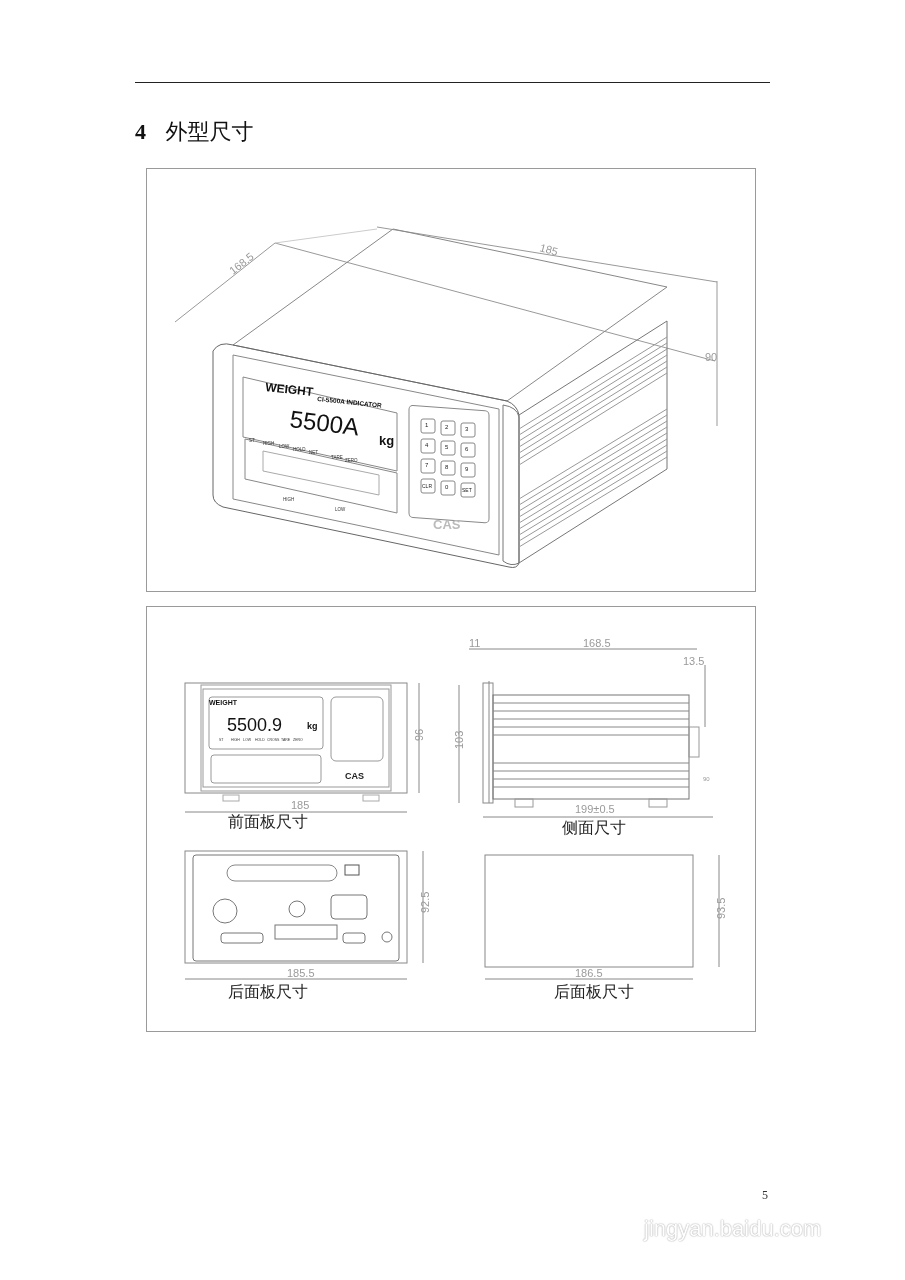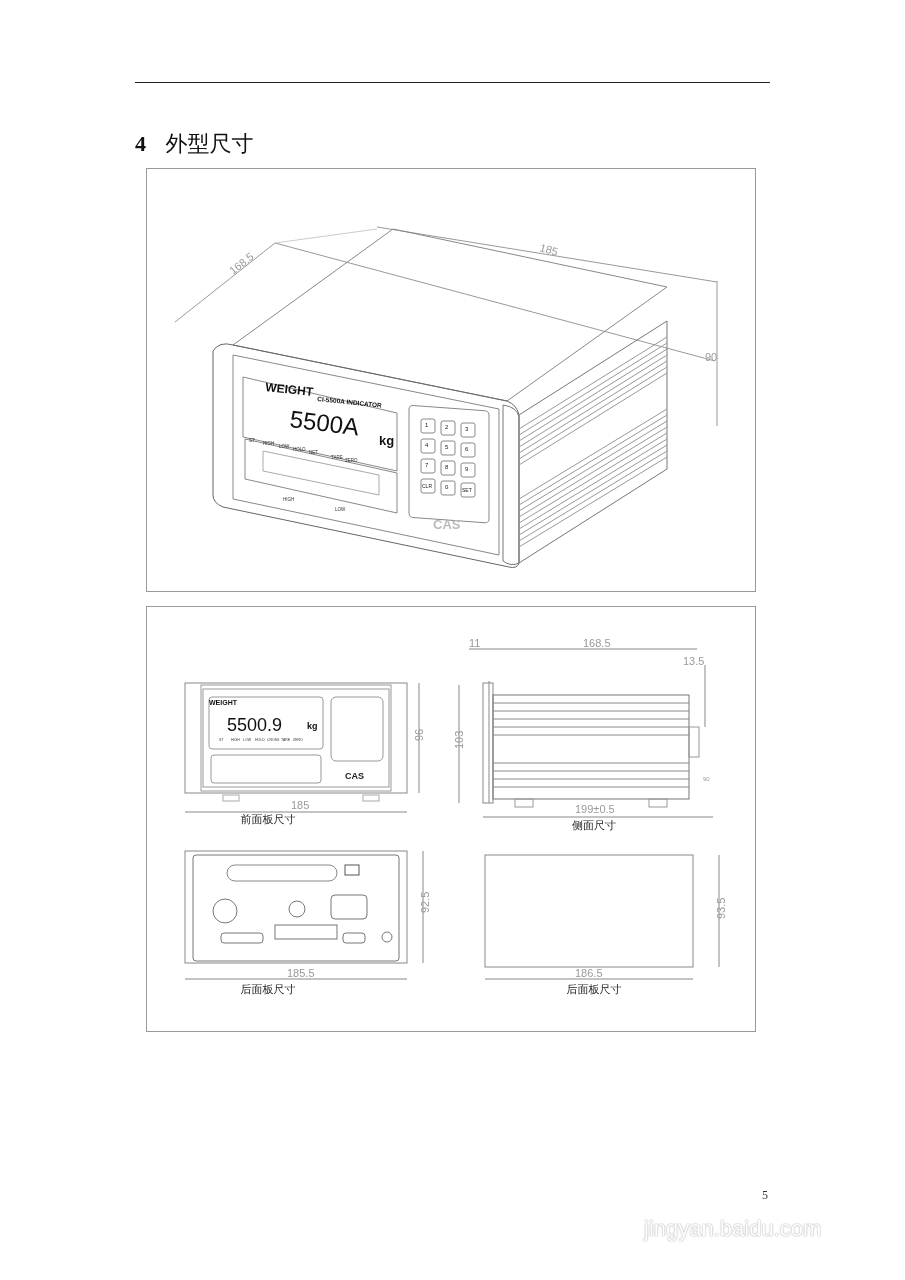--- a/index.html
+++ b/index.html
@@ -1,26 +1,26 @@
 <!DOCTYPE html>
 <html><head>
 <meta charset="utf-8">
 <style>
   html, body { margin: 0; padding: 0; background: #ffffff; }
   body { width: 905px; height: 1280px; position: relative; overflow: hidden;
          font-family: "Liberation Serif", "DejaVu Serif", serif; color: #111; }
   .rule { position: absolute; left: 135px; top: 82px; width: 635px; height: 1px; background: #222; }
-  .heading { position: absolute; left: 135px; top: 129px; font-size: 22px; font-weight: normal; }
+  .heading { position: absolute; left: 135px; top: 117px; font-size: 22px; font-weight: normal; }
   .heading .num { font-weight: bold; margin-right: 14px; }
   .frame { position: absolute; border: 1px solid #9a9a9a; background: #fff; }
   #frame-iso { left: 146px; top: 168px; width: 608px; height: 422px; }
   #frame-views { left: 146px; top: 606px; width: 608px; height: 424px; }
   svg text { font-family: "Liberation Sans", "DejaVu Sans", sans-serif; }
   .dim { fill: #9a9a9a; font-size: 11px; }
-  .caption { position: absolute; font-size: 11px; color: #222; text-align: center; width: 120px; }
+  .caption { position: absolute; font-size: 16px; color: #222; text-align: center; width: 120px; }
   .watermark { position: absolute; left: 640px; top: 1148px; width: 240px; height: 80px; }
   .wm-big { position: absolute; left: 0; top: 0; font-family: "Liberation Sans", sans-serif;
             font-size: 44px; font-weight: bold; color: #fff;
             text-shadow: 0 0 2px #bbb, 0 0 1px #999; letter-spacing: 1px; }
   .wm-url { position: absolute; left: 4px; top: 68px; font-family: "Liberation Sans", sans-serif;
             font-size: 22px; color: #fff; text-shadow: 0 0 2px #bbb, 0 0 1px #999; }
   .page-num { position: absolute; left: 762px; top: 1188px; font-size: 12px; color: #333; }
 </style>
 </head>
 <body>

